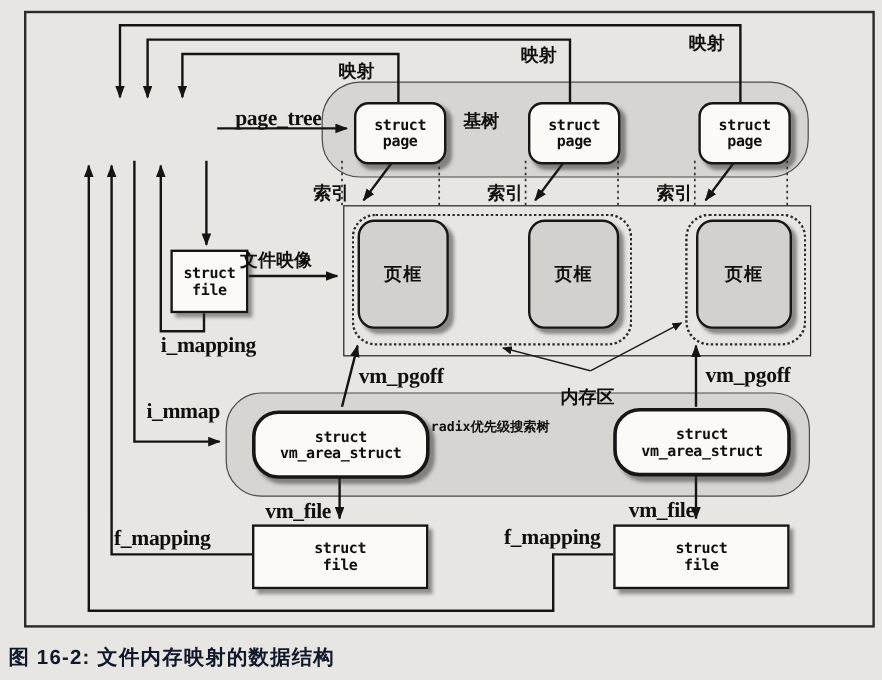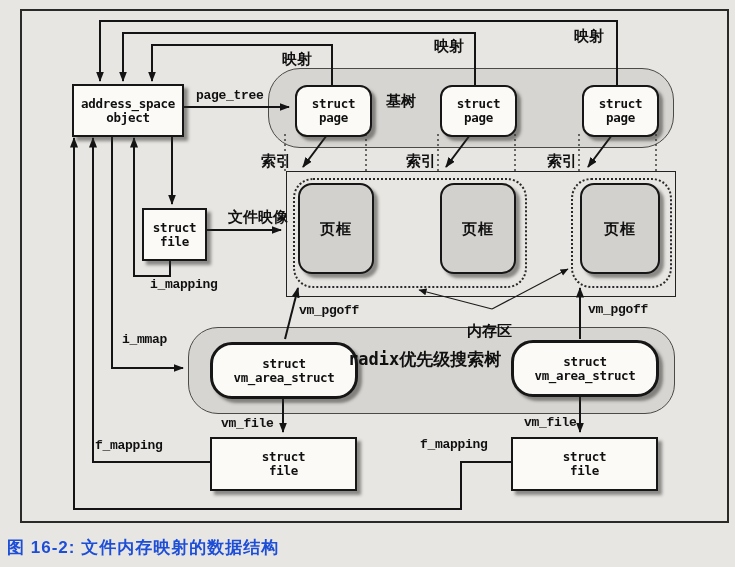--- a/index.html
+++ b/index.html
@@ -22,22 +22,22 @@
     display:flex;flex-direction:column;align-items:center;justify-content:center;
     font-family:"DejaVu Sans Mono",monospace;font-weight:bold;font-size:12.5px;
     line-height:14px;color:#101010;text-align:center;letter-spacing:-0.3px;}
   .rbox{border-radius:12px;border-width:2.5px;}
   .vma{border-radius:22px;border-width:3px;}
   .pframe{background:#d3d1cd;border-radius:14px;border-width:2.5px;
     font-family:"Liberation Sans",sans-serif;font-size:15px;letter-spacing:1px;}
   
   .lbl{color:#101010;font-weight:bold;white-space:nowrap;}
   .cjk{font-size:15px;}
-  .mono{font-family:Liberation Mono, monospace;font-size:13px;letter-spacing:-0.3px;}
-  .caption{font-size:17px;color:#1d4ed8;letter-spacing:1px;}
+  .mono{font-family:Liberation Serif, serif;font-size:18px;letter-spacing:-0.3px;}
+  .caption{font-size:17px;color:#0f172a;letter-spacing:1px;}
   svg{pointer-events:none;}
 </style>
 </head>
 <body>
 
 <div class="stage">
 
   <div class="abs fig-border"></div>
 
   <div class="abs gcont cont-radix"></div>
@@ -77,24 +77,20 @@
     </g>
     <g stroke="#333" stroke-width="1.4" fill="none" stroke-dasharray="2 3">
       <path d="M285,134 V171 M366,134 V171 M438,134 V171 M515,134 V171 M579,134 V171 M656,134 V171"></path>
     </g>
     <g stroke="#1c1c1c" stroke-width="1.2" fill="none">
       <path d="M492,309 L419,290" marker-end="url(#ahs)"></path>
       <path d="M492,309 L568,269" marker-end="url(#ahs)"></path>
     </g>
   </svg>
 
-  <div class="abs box" style="left:72px;top:84px;width:108px;height:49px">
-    <div>address_space</div>
-    <div>object</div>
-  </div>
 
   <div class="abs box" style="left:142px;top:208px;width:61px;height:49px">
     <div>struct</div>
     <div>file</div>
   </div>
 
   <div class="abs box rbox" style="left:295px;top:85px;width:73px;height:48px">
     <div>struct</div>
     <div>page</div>
   </div>
@@ -140,32 +136,32 @@
   <div class="abs lbl cjk" style="left:574px;top:27px">映射</div>
 
   <div class="abs lbl mono" style="left:196px;top:88px">page_tree</div>
 
   <div class="abs lbl cjk" style="left:386px;top:92px">基树</div>
 
   <div class="abs lbl cjk" style="left:261px;top:152px">索引</div>
   <div class="abs lbl cjk" style="left:406px;top:152px">索引</div>
   <div class="abs lbl cjk" style="left:547px;top:152px">索引</div>
 
-  <div class="abs lbl cjk" style="left:228px;top:208px">文件映像</div>
+  <div class="abs lbl cjk" style="left:200px;top:208px">文件映像</div>
 
-  <div class="abs lbl mono" style="left:150px;top:277px">i_mapping</div>
+  <div class="abs lbl mono" style="left:134px;top:277px">i_mapping</div>
 
   <div class="abs lbl mono" style="left:122px;top:332px">i_mmap</div>
 
   <div class="abs lbl mono" style="left:299px;top:303px">vm_pgoff</div>
   <div class="abs lbl mono" style="left:588px;top:302px">vm_pgoff</div>
 
   <div class="abs lbl cjk" style="left:467px;top:322px">内存区</div>
 
-  <div class="abs lbl cjk" style="left:348px;top:348px;font-family:'DejaVu Sans Mono',monospace;font-size:17px">radix优先级搜索树</div>
+  <div class="abs lbl cjk" style="left:359px;top:348px;font-family:'DejaVu Sans Mono',monospace;font-size:11px">radix优先级搜索树</div>
 
   <div class="abs lbl mono" style="left:221px;top:416px">vm_file</div>
   <div class="abs lbl mono" style="left:524px;top:415px">vm_file</div>
 
   <div class="abs lbl mono" style="left:95px;top:438px">f_mapping</div>
   <div class="abs lbl mono" style="left:420px;top:437px">f_mapping</div>
 
   <div class="abs lbl caption" style="left:7px;top:536px">图 16-2: 文件内存映射的数据结构</div>
 
 </div>

